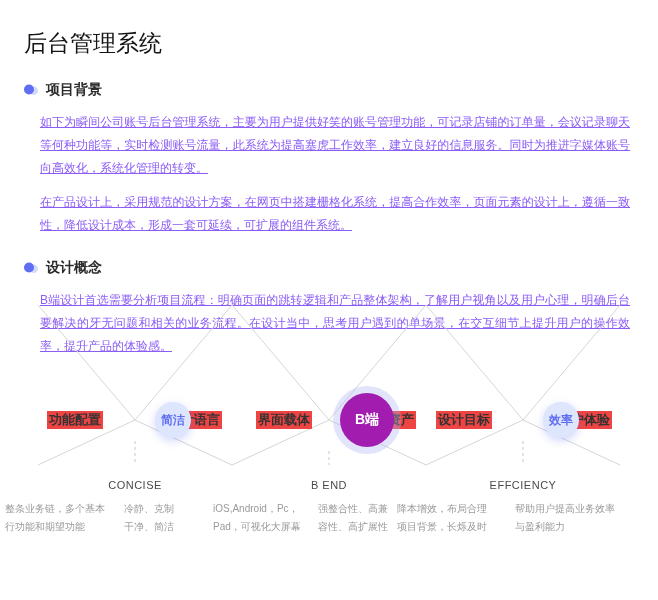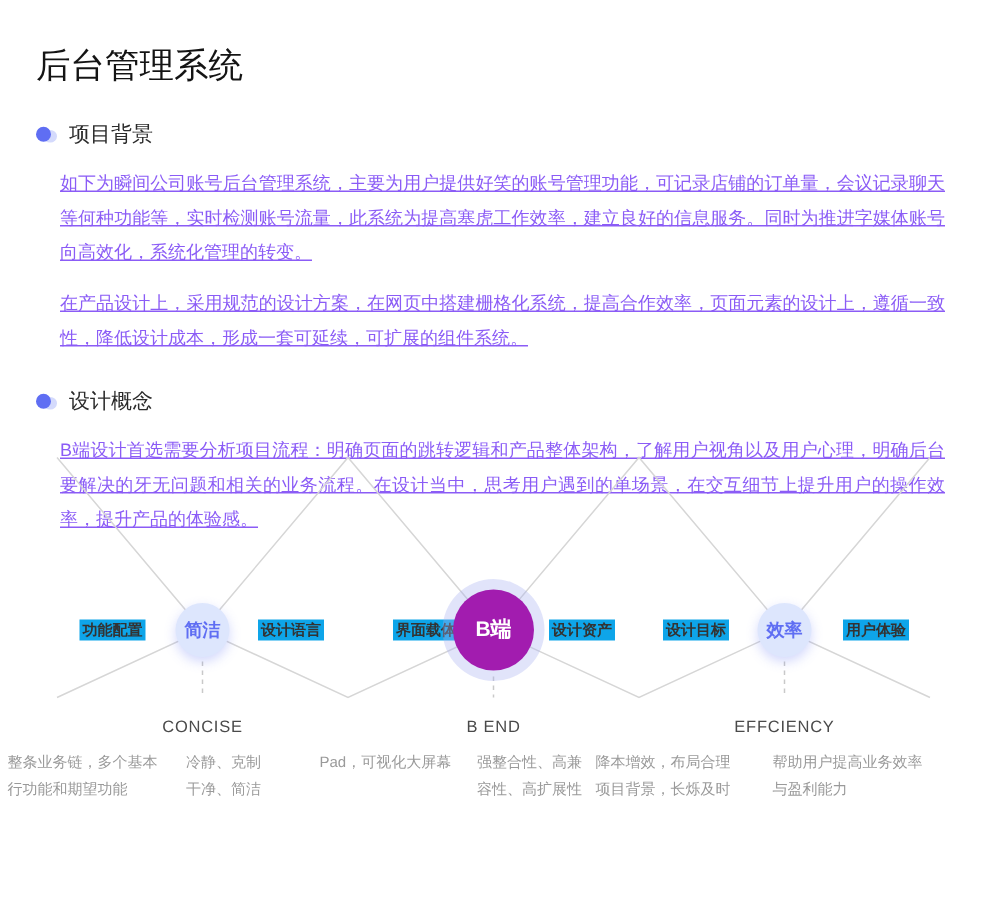--- a/index.html
+++ b/index.html
@@ -11,39 +11,39 @@
   }
   header { padding:20px 28px 0 24px; }
   .subtitle {
     color:#5c6cf4; font-size:20px; font-weight:bold; letter-spacing:1.5px;
   }
   h1.title {
     margin:8px 0 0 0; font-size:23px; font-weight:normal; color:#141414;
   }
   .sec { padding:0 28px 0 24px; }
   .sec-head { display:flex; align-items:center; gap:8px; margin-top:22px; }
-  .sec-head h2 { margin:0; font-size:14px; font-weight:normal; color:#2b2b2b; }
+  .sec-head h2 { margin:0; font-size:14px; font-weight:bold; color:#2b2b2b; }
   .bullet { display:inline-flex; width:14px; height:12px; }
   .sec p {
     margin:12px 0 0 16px; font-size:12px; color:#8b5cf6; line-height:1.9;
     text-align:justify;
     text-decoration:underline;
   }
   
   .diagram { position:absolute; top:295px; left:0; width:658px; height:300px; }
   .zigzag { position:absolute; top:0; left:0; }
   .dlabel {
     position:absolute; top:125px; transform:translate(-50%,-50%);
-    font-size:10px; font-weight:bold; color:#333; white-space:nowrap;
-    background:#0ea5e9; padding:0 2px;
+    font-size:13px; font-weight:bold; color:#333; white-space:nowrap;
+    background:#ef4444; padding:0 2px;
   }
   .node {
     position:absolute; top:125px; transform:translate(-50%,-50%);
     border-radius:50%; display:flex; align-items:center; justify-content:center;
-    font-weight:bold; white-space:nowrap;
+    font-weight:bold; white-space:nowrap;margin-left:38px;
   }
   .node.small {
     width:36px; height:36px; background:#dde6fd; color:#5f6ef3; font-size:12px;
     box-shadow:0 3px 8px rgba(95,110,243,.28);
   }
   .node.large {
     width:54px; height:54px; background:#a21caf; color:#ffffff; font-size:14px;
     box-shadow:0 0 0 7px rgba(169,179,240,.35);
   }
   .en {
@@ -116,20 +116,21 @@
 
   <div class="desc" style="left:75px">
     <span>整条业务链，多个基本</span>
     <span>行功能和期望功能</span>
   </div>
   <div class="desc" style="left:194px">
     <span>冷静、克制</span>
     <span>干净、简洁</span>
   </div>
   <div class="desc" style="left:283px">
+    <span>iOS,Android，Pc，</span>
     <span>Pad，可视化大屏幕</span>
   </div>
   <div class="desc" style="left:388px">
     <span>强整合性、高兼</span>
     <span>容性、高扩展性</span>
   </div>
   <div class="desc" style="left:467px">
     <span>降本增效，布局合理</span>
     <span>项目背景，长烁及时</span>
   </div>

